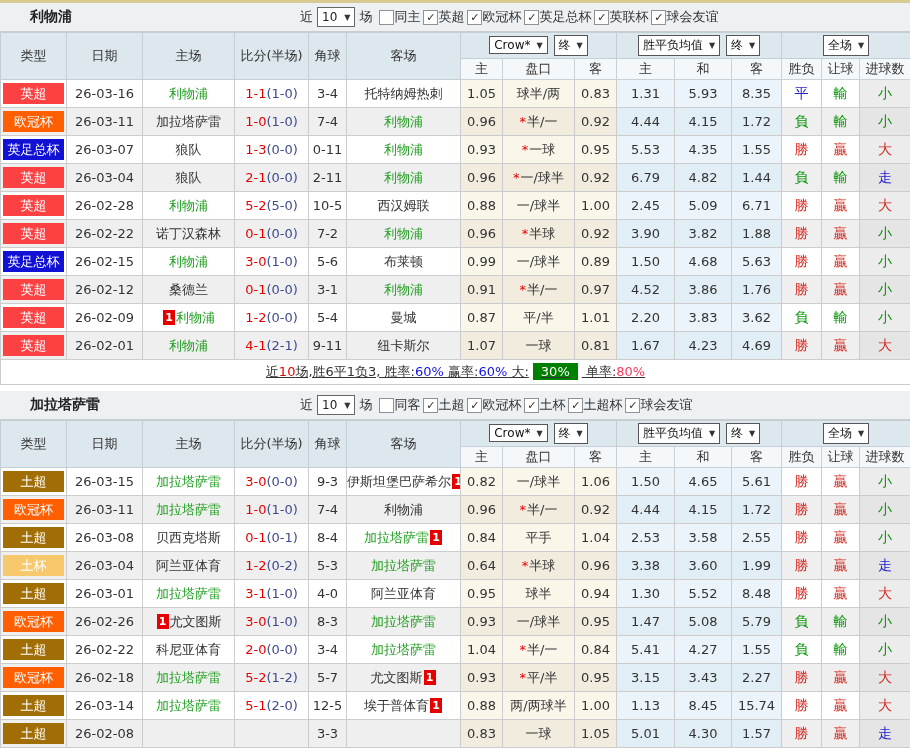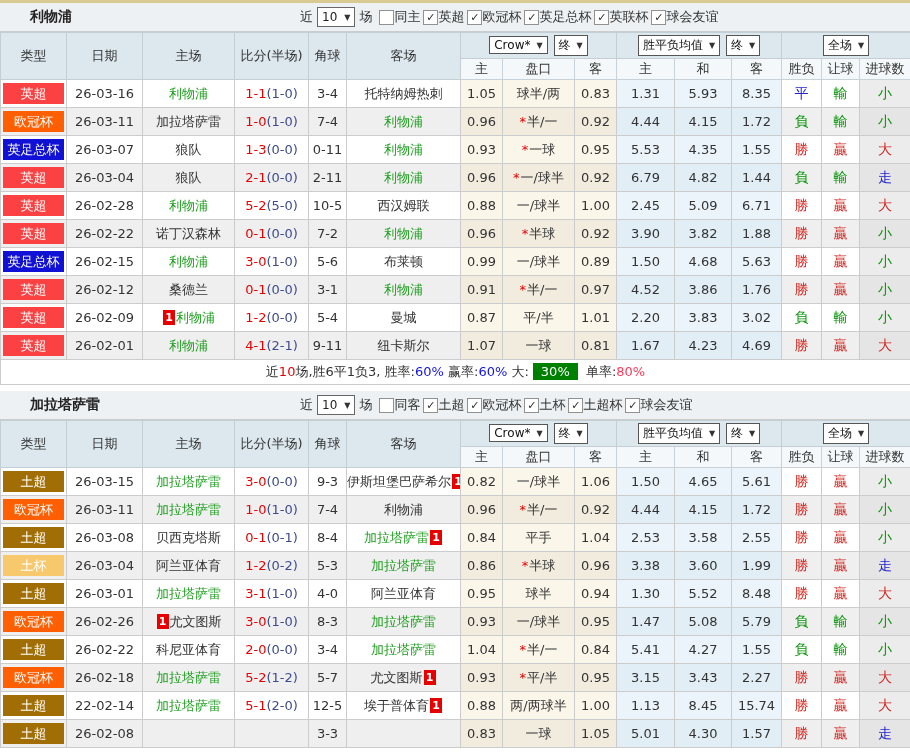--- a/index.html
+++ b/index.html
@@ -36,21 +36,21 @@
   tr.dr td.cream{background:#fbf6ea;}   tr.dr.alt td.cream{background:#f2ecdf;}
   tr.dr td.blue{background:#eaf4fa;}    tr.dr.alt td.blue{background:#e2eef6;}
   tr.dr td.goals{background:#ececec;}   tr.dr.alt td.goals{background:#e5e5e5;}
   .badge{display:block;margin:3px 2px;height:21px;line-height:21px;color:#fff;font-size:13px;}
   .sc{color:#e60000;} .half{color:#3f4b8f;}
   .tn{color:#333;} .tn.g{color:#1f9e1f;}
   .one{display:inline-block;background:#e60000;color:#fff;font-weight:bold;width:12px;height:15px;line-height:15px;font-size:11px;margin:0 1px;vertical-align:1px;}
   .star{color:#e60000;margin-right:1px;}
   td.res{font-size:14px;}
   .c-red{color:#d22a22;} .c-green{color:#089408;} .c-blue{color:#2525cc;}
-  tr.summary td{height:24px;background:#fff;font-size:13px;color:#333;text-align:center;}
+  tr.summary td{height:24px;background:#fff;font-size:13px;color:#333;text-align:center;text-decoration:underline;}
   .t-red{color:#e60000;} .t-blue{color:#1414e6;} .t-pink{color:#fb3b5c;}
   .t-greenbox{background:#008000;color:#fff;padding:1px 8px;margin:0 4px;}
 </style>
 </head>
 <body>
 
 <div class="dialog">
   <div id="sections">
   <div class="section">
     <div class="filterbar">
@@ -301,21 +301,21 @@
               <td>26-02-09</td>
               <td><span class="one">1</span><span class="tn g">利物浦</span></td>
               <td><span class="sc">1-2</span><span class="half">(0-0)</span></td>
               <td>5-4</td>
               <td><span class="tn">曼城</span></td>
               <td class="cream">0.87</td>
               <td class="cream">平/半</td>
               <td class="cream">1.01</td>
               <td class="blue">2.20</td>
               <td class="blue">3.83</td>
-              <td class="blue">3.02</td>
+              <td class="blue">3.62</td>
               <td class="res c-green">負</td>
               <td class="res c-green">輸</td>
               <td class="res goals c-green">小</td>
             </tr>
             <tr class="dr alt">
               <td>
                 <span class="badge" style="background:#fb4141">英超</span>
               </td>
               <td>26-02-01</td>
               <td><span class="tn g">利物浦</span></td>
@@ -488,21 +488,21 @@
             </tr>
             <tr class="dr alt">
               <td>
                 <span class="badge" style="background:#f8c96c">土杯</span>
               </td>
               <td>26-03-04</td>
               <td><span class="tn">阿兰亚体育</span></td>
               <td><span class="sc">1-2</span><span class="half">(0-2)</span></td>
               <td>5-3</td>
               <td><span class="tn g">加拉塔萨雷</span></td>
-              <td class="cream">0.86</td>
+              <td class="cream">0.64</td>
               <td class="cream"><span class="star">*</span>半球</td>
               <td class="cream">0.96</td>
               <td class="blue">3.38</td>
               <td class="blue">3.60</td>
               <td class="blue">1.99</td>
               <td class="res c-red">勝</td>
               <td class="res c-red">贏</td>
               <td class="res goals c-blue">走</td>
             </tr>
             <tr class="dr">
@@ -578,21 +578,21 @@
               <td class="blue">3.43</td>
               <td class="blue">2.27</td>
               <td class="res c-red">勝</td>
               <td class="res c-red">贏</td>
               <td class="res goals c-red">大</td>
             </tr>
             <tr class="dr">
               <td>
                 <span class="badge" style="background:#a06e04">土超</span>
               </td>
-              <td>22-02-14</td>
+              <td>26-03-14</td>
               <td><span class="tn g">加拉塔萨雷</span></td>
               <td><span class="sc">5-1</span><span class="half">(2-0)</span></td>
               <td>12-5</td>
               <td><span class="tn">埃于普体育</span><span class="one">1</span></td>
               <td class="cream">0.88</td>
               <td class="cream">两/两球半</td>
               <td class="cream">1.00</td>
               <td class="blue">1.13</td>
               <td class="blue">8.45</td>
               <td class="blue">15.74</td>

